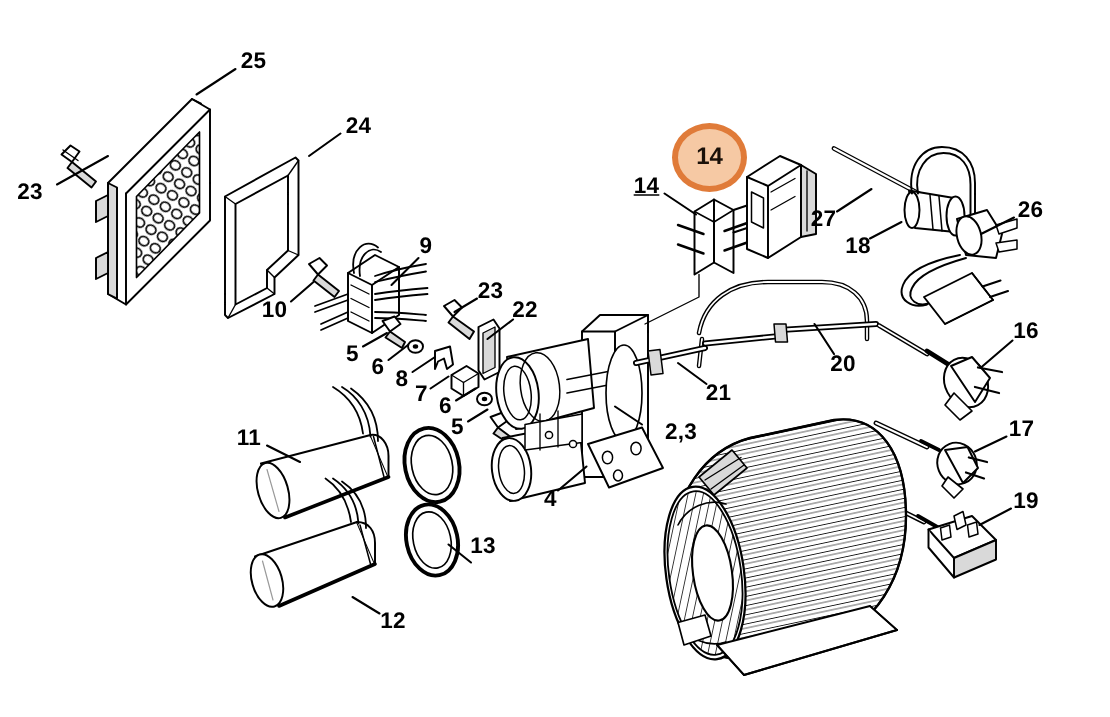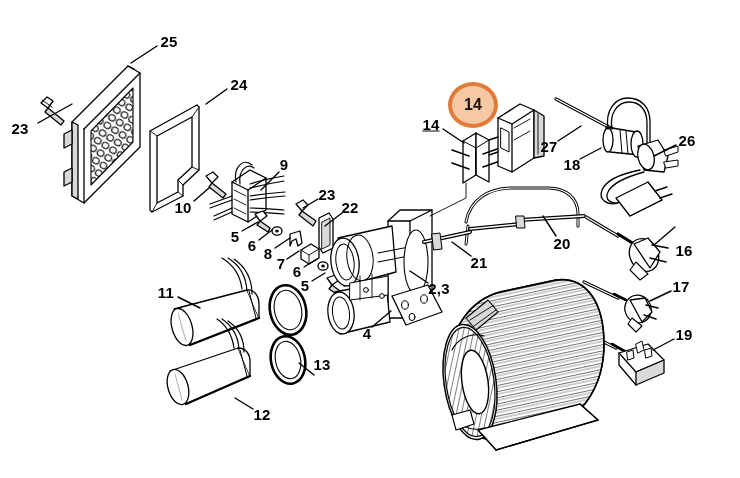--- a/index.html
+++ b/index.html
@@ -441,24 +441,24 @@
       <div class="callout-label" style="left: 327px; top: 194px;">23</div>
       <div class="callout-label" style="left: 350px; top: 207px;">22</div>
       <div class="callout-label" style="left: 367px; top: 333px;">4</div>
       <div class="callout-label" style="left: 166px; top: 292px;">11</div>
       <div class="callout-label" style="left: 262px; top: 414px;">12</div>
       <div class="callout-label" style="left: 322px; top: 364px; text-align: right;">13</div>
       <div class="callout-label" style="left: 431px; top: 124px; text-decoration: underline;">14</div>
       <div class="callout-label" style="left: 549px; top: 146px; text-align: center;">27</div>
       <div class="callout-label" style="left: 572px; top: 164px;">18</div>
       <div class="callout-label" style="left: 687px; top: 140px;">26</div>
-      <div class="callout-label" style="left: 684px; top: 221px; margin-top: 29px;">16</div>
+      <div class="callout-label" style="left: 684px; top: 221px;">16</div>
       <div class="callout-label" style="left: 681px; top: 286px;">17</div>
       <div class="callout-label" style="left: 684px; top: 334px;">19</div>
       <div class="callout-label" style="left: 562px; top: 243px;">20</div>
       <div class="callout-label" style="left: 479px; top: 262px;">21</div>
-      <div class="callout-label" style="left: 439px; top: 288px;">2,3</div>
+      <div class="callout-label" style="left: 454px; top: 288px;">2,3</div>
     </div>
 
   <div class="highlight-ring" id="highlight-ring" style="left: 473px; top: 105px; width: 50px; height: 46px; border: 4px solid rgb(224, 123, 57); background: rgb(246, 201, 164);"></div>
   <div class="highlight-label" id="highlight-label" style="left: 473px; top: 105px;">14</div>
 
 </div>
 
 </body></html>

